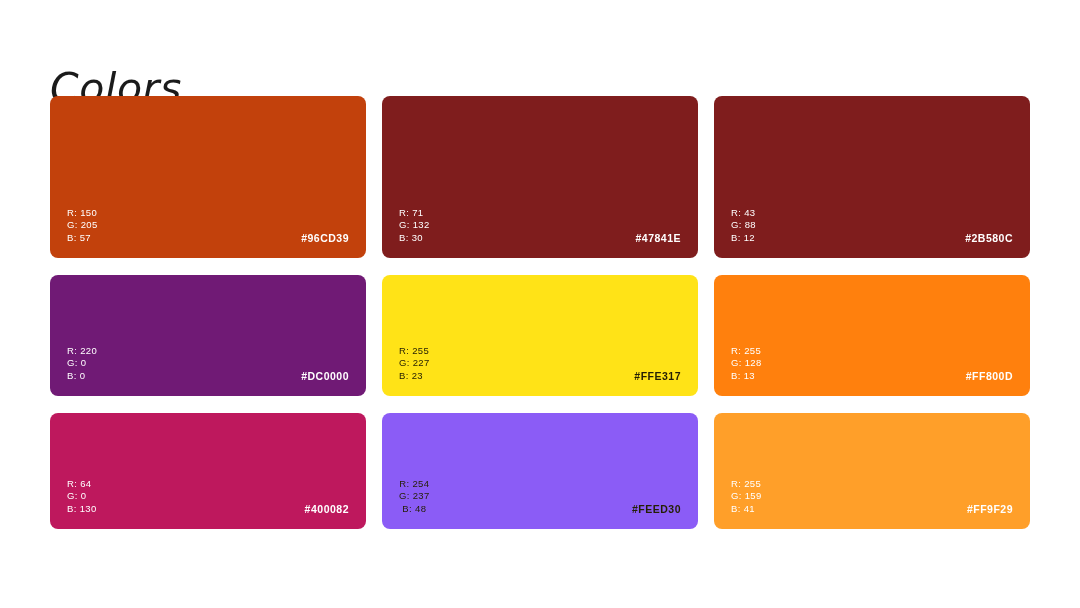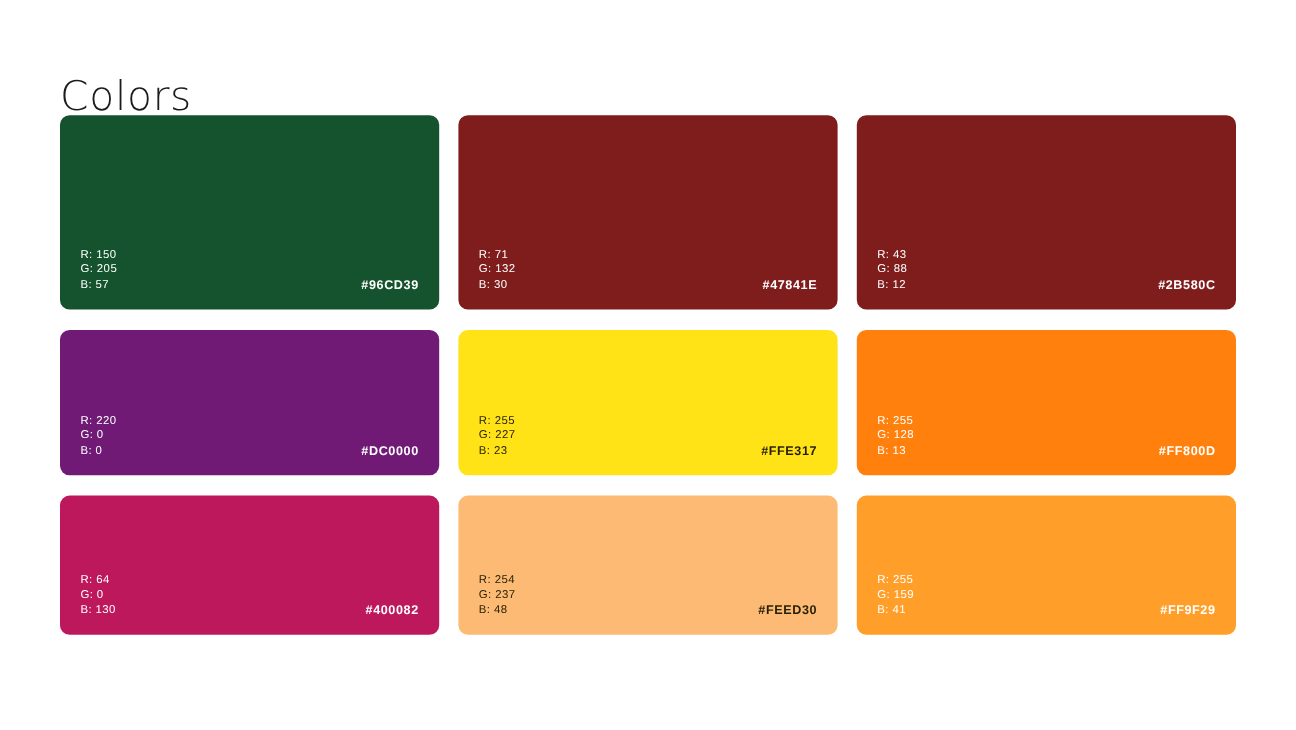--- a/index.html
+++ b/index.html
@@ -13,26 +13,27 @@
     font-family: "Liberation Sans", sans-serif;
     overflow: hidden;
     position: relative;
   }
 
   #page-title {
     position: absolute;
     left: 50px;
     top: 41px;
     font-family: "DejaVu Sans", sans-serif;
-    font-size: 34px;
+    font-size: 41px;
     font-weight: 300;
     letter-spacing: 0.6px;
     color: #1b1b1b;
     line-height: 1;
     white-space: nowrap;
+    font-style: italic;
   }
 
   #swatch-grid {
     position: absolute;
     left: 50px;
     top: 96px;
     width: 980px;
     height: 420px;
     display: grid;
     grid-template-columns: repeat(3, 1fr);
@@ -81,21 +82,21 @@
   .text-dark .swatch-hex {
     color: #241f04;
   }
 </style>
 </head>
 <body style="background-color: rgb(255, 255, 255);">
 
 <h1 id="page-title" style="color: rgb(27, 27, 27);">Colors</h1>
 
 <div id="swatch-grid">
-    <div class="swatch-card text-light" style="background-color: #14532d;">
+    <div class="swatch-card text-light" style="background-color: #c2410c;">
       <div class="swatch-rgb">
         <span>R: 150</span>
         <span>G: 205</span>
         <span>B: 57</span>
       </div>
       <div class="swatch-hex">#96CD39</div>
     </div>
     <div class="swatch-card text-light" style="background-color: #7f1d1d;">
       <div class="swatch-rgb">
         <span>R: 71</span>
@@ -137,21 +138,21 @@
       <div class="swatch-hex">#FF800D</div>
     </div>
     <div class="swatch-card text-light" style="background-color: #be185d;">
       <div class="swatch-rgb">
         <span>R: 64</span>
         <span>G: 0</span>
         <span>B: 130</span>
       </div>
       <div class="swatch-hex">#400082</div>
     </div>
-    <div class="swatch-card text-dark" style="background-color: #fdba74;">
+    <div class="swatch-card text-dark" style="background-color: #8b5cf6; text-align: center;">
       <div class="swatch-rgb">
         <span>R: 254</span>
         <span>G: 237</span>
         <span>B: 48</span>
       </div>
       <div class="swatch-hex">#FEED30</div>
     </div>
     <div class="swatch-card text-light" style="background-color: rgb(255, 159, 41);">
       <div class="swatch-rgb">
         <span>R: 255</span>

